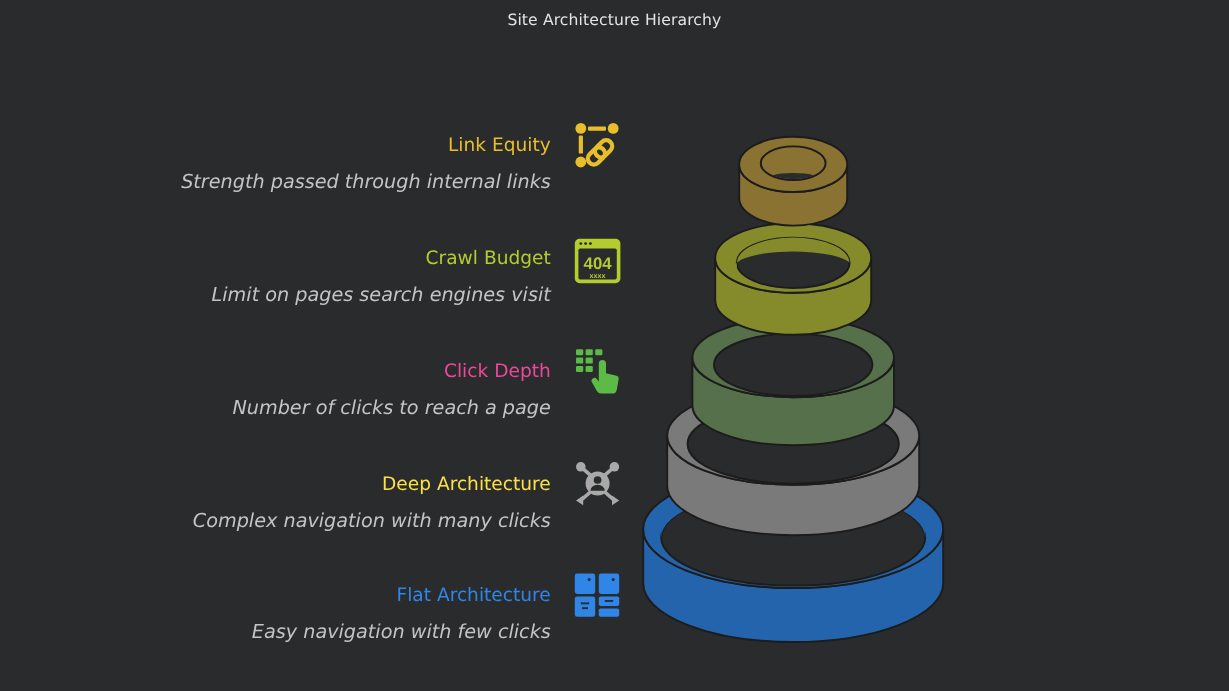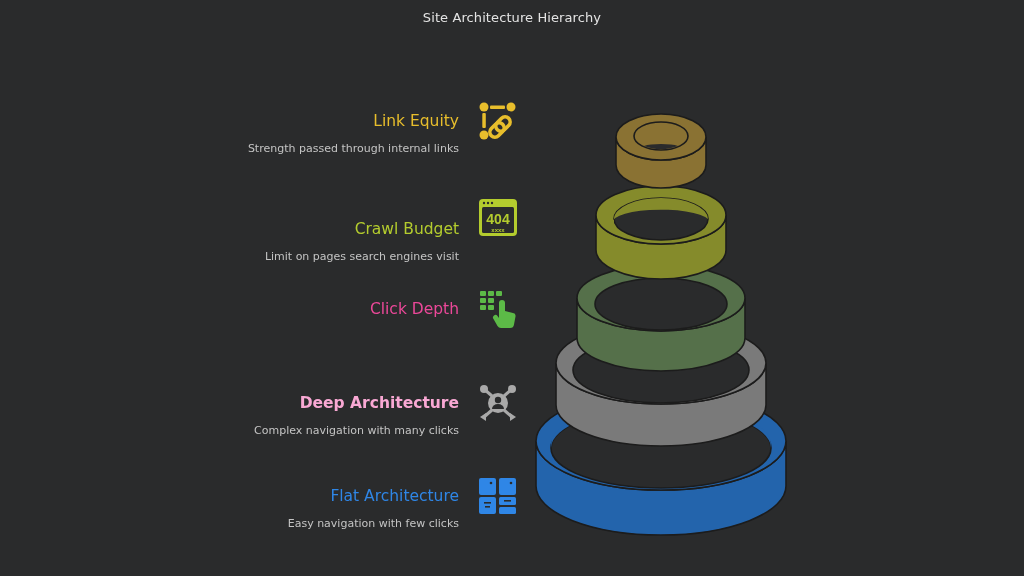--- a/index.html
+++ b/index.html
@@ -8,21 +8,21 @@
       background: #2a2b2c;
       font-family: "DejaVu Sans", "Liberation Sans", sans-serif;
       position: relative;
     }
     .title {
       position: absolute; top: 10px; left: 0; width: 1024px;
       text-align: center; color: #e4e4e4; font-size: 13px; letter-spacing: 0.1px;
     }
     .item { position: absolute; right: 565px; text-align: right; }
     .item .label { font-size: 15.5px; white-space: nowrap; }
-    .item .desc { font-size: 11px; color: #c4c4c4; margin-top: 12px; white-space: nowrap; }
+    .item .desc { font-size: 16px; color: #c4c4c4; margin-top: 12px; white-space: nowrap; font-style: italic; }
     .icon { position: absolute; width: 40px; height: 40px; left: 478px; }
     .icon svg { width: 40px; height: 40px; display: block; }
     #stack { position: absolute; left: 0; top: 0; }
   </style>
 </head>
 <body>
 
 <div class="title">Site Architecture Hierarchy</div>
 
 <div class="item" style="top:112px;">
@@ -38,56 +38,57 @@
       <rect x="12" y="3.5" width="15" height="3.5" rx="1"></rect>
       <rect x="4.3" y="11" width="3.5" height="15" rx="1"></rect>
     </g>
     <g fill="none" stroke="#e8be2c" stroke-width="3.6" stroke-linecap="round">
       <rect x="20" y="14" width="10" height="16" rx="5" transform="rotate(45 25 22)"></rect>
       <rect x="14" y="20" width="10" height="16" rx="5" transform="rotate(45 19 28)"></rect>
     </g>
   </svg>
 </div>
 
-<div class="item" style="top:220px;">
+<div class="item" style="top:206px;">
   <div class="label" style="color:#b4cc2e;">Crawl Budget</div>
   <div class="desc">Limit on pages search engines visit</div>
 </div>
 <div class="icon" style="top:198px;">
   <svg viewBox="0 0 40 40">
     <rect x="1" y="1" width="38" height="37" rx="4" fill="#b4cc2e"></rect>
     <circle cx="6" cy="5" r="1.2" fill="#2a2b2c"></circle>
       <circle cx="10" cy="5" r="1.2" fill="#2a2b2c"></circle>
       <circle cx="14" cy="5" r="1.2" fill="#2a2b2c"></circle>
     <rect x="4" y="9" width="32" height="26" rx="1.5" fill="#2a2b2c"></rect>
     <text x="20" y="26" text-anchor="middle" font-family="Liberation Sans, sans-serif" font-weight="bold" font-size="14" fill="#b4cc2e">404</text>
     <text x="20" y="34" text-anchor="middle" font-family="Liberation Sans, sans-serif" font-weight="bold" font-size="6" fill="#b4cc2e">xxxx</text>
   </svg>
 </div>
 
 <div class="item" style="top:300px;">
   <div class="label" style="color:#ec4899;">Click Depth</div>
+  <div class="desc">Number of clicks to reach a page</div>
 </div>
 <div class="icon" style="top:289px;">
   <svg viewBox="0 0 40 40">
     <g fill="#5cba47">
       <rect x="2" y="2" width="6" height="5" rx="1"></rect>
         <rect x="10" y="2" width="6" height="5" rx="1"></rect>
         <rect x="18" y="2" width="6" height="5" rx="1"></rect>
       <rect x="2" y="9" width="6" height="5" rx="1"></rect>
         <rect x="10" y="9" width="6" height="5" rx="1"></rect>
       <rect x="2" y="16" width="6" height="5" rx="1"></rect>
         <rect x="10" y="16" width="6" height="5" rx="1"></rect>
       <path d="M21 14 a3 3 0 0 1 6 0 v8 l8 2 a3 3 0 0 1 2.5 3.5 l-1.5 8 a4 4 0 0 1 -4 3.5 h-9 a4 4 0 0 1 -3.5 -2 l-4 -7 a2.5 2.5 0 0 1 4 -3 l1.5 2 z"></path>
     </g>
   </svg>
 </div>
 
 <div class="item" style="top:394px;">
-  <div class="label" style="color:#f9a8d4;font-weight:bold;">Deep Architecture</div>
+  <div class="label" style="color:#fde047;">Deep Architecture</div>
   <div class="desc">Complex navigation with many clicks</div>
 </div>
 <div class="icon" style="top:383px;">
   <svg viewBox="0 0 40 40">
     <g fill="#a9a9a9" stroke="#a9a9a9">
       <circle cx="6" cy="6" r="4" stroke="none"></circle>
         <circle cx="34" cy="6" r="4" stroke="none"></circle>
       <line x1="6" y1="6" x2="14" y2="13" stroke-width="3"></line>
       <line x1="34" y1="6" x2="26" y2="13" stroke-width="3"></line>
       <line x1="14" y1="27" x2="6" y2="34" stroke-width="3"></line>

